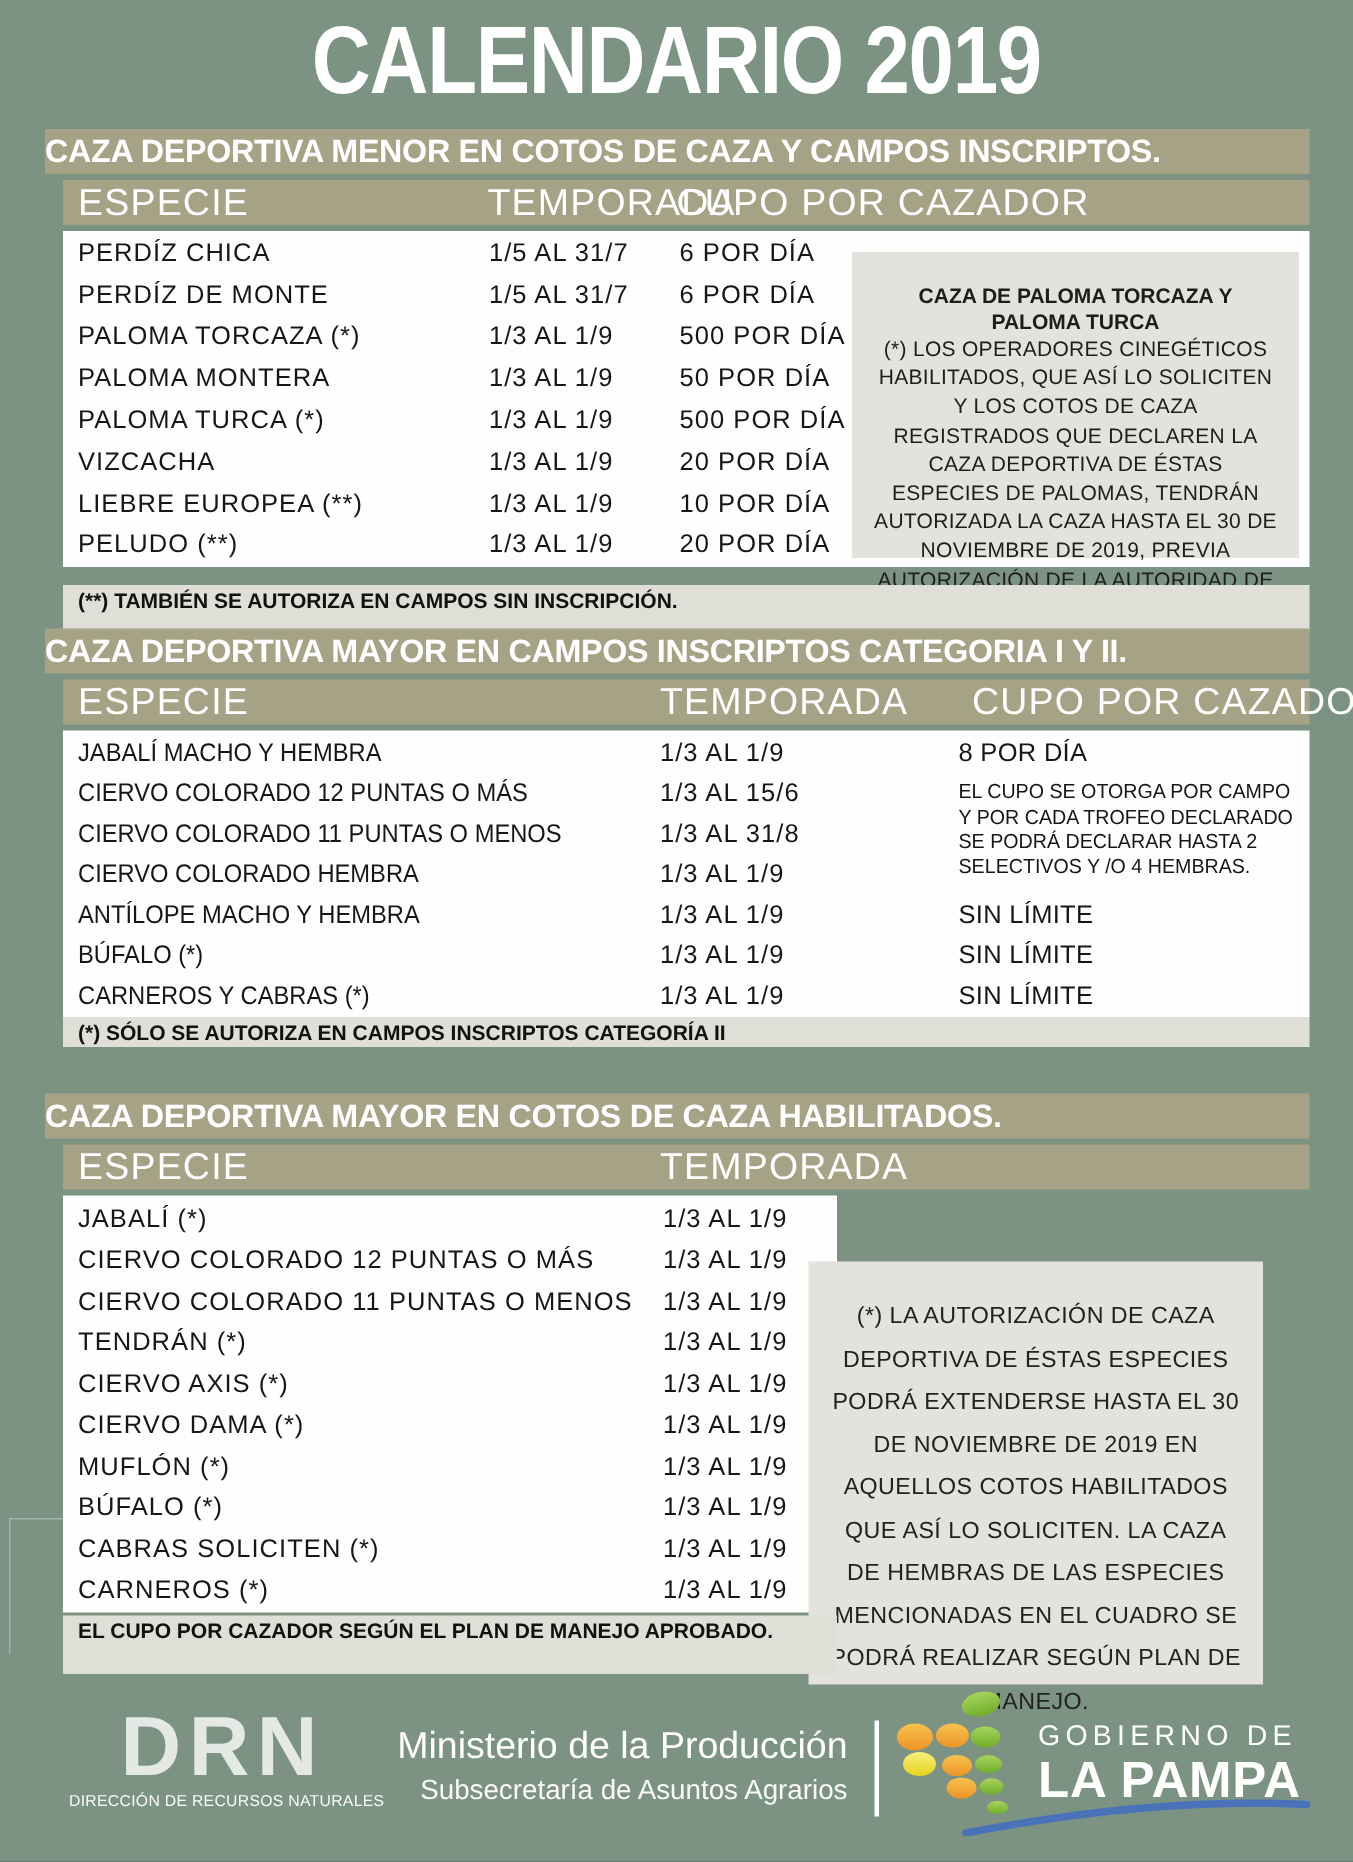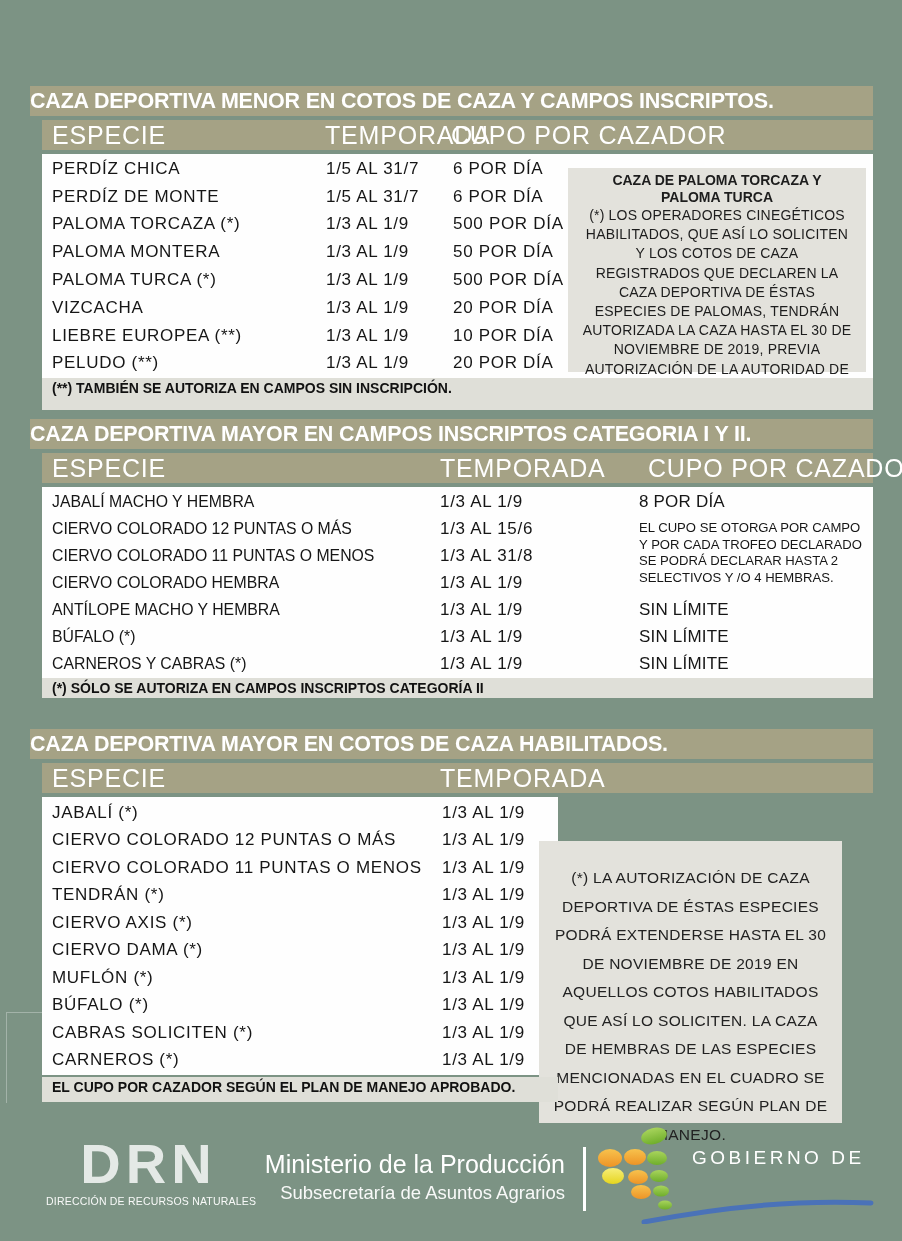--- a/index.html
+++ b/index.html
@@ -44,32 +44,32 @@
   .tbl-2 .cell-especie{letter-spacing:0;transform:translateY(-50%) scaleX(.93);transform-origin:0 50%;}
   .tbl-2 .cell-cupo{letter-spacing:.2px}
 
   
   .cupo-note{position:absolute;left:597px;top:33px;width:232px;color:#161616;
              font-size:13.5px;line-height:16.5px;letter-spacing:0;
              transform:scaleX(.97);transform-origin:0 0;}
 
   
   .note{background:#E3E2DC;text-align:center;color:#1d1d1d;box-sizing:border-box;}
-  .note-1{position:absolute;left:526px;top:14px;width:298px;height:204px;padding:2px 14px;}
+  .note-1{position:absolute;left:526px;top:14px;width:298px;height:204px;padding:19px 14px;}
   .note-title{font-weight:bold;font-size:14px;line-height:16.5px;max-width:215px;margin:2px auto 1px;}
   .note-body{font-size:14px;line-height:19.2px;letter-spacing:.2px;}
   .note-3{position:absolute;left:539px;top:793px;width:303px;height:282px;padding:23px 13px;
           font-size:15.5px;line-height:28.5px;letter-spacing:.3px;color:#222;margin-top:48px;}
 
   
   .fbar{position:absolute;left:42px;background:#DFDFD8;color:#111;font-weight:bold;
         font-size:14px;line-height:20px;padding-left:10px;box-sizing:border-box;white-space:nowrap;}
-  .fbar-1{top:378px;width:831px;height:32px}
+  .fbar-1{top:390px;width:831px;height:32px}
   .fbar-2{top:678px;width:831px;height:20px}
-  .fbar-3{top:1077px;width:516px;height:25px;line-height:21px}
+  .fbar-3{top:1077px;width:516px;height:39px;line-height:21px}
 
   
   .faint-box{position:absolute;left:6px;top:1012px;width:36px;height:90px;
              border-top:1px solid rgba(255,255,255,.30);border-left:1px solid rgba(255,255,255,.30);}
 
   
   .drn{position:absolute;left:46px;top:1136px;width:205px;text-align:center;color:#fff;}
   .drn-big{font-size:56px;font-weight:bold;letter-spacing:5px;line-height:56px;opacity:.8;}
   .drn-cap{font-size:10.5px;letter-spacing:.2px;margin-top:3px;opacity:.95;white-space:nowrap;}
   .ministry{position:absolute;right:337px;top:1150px;text-align:right;color:#fff;}
@@ -80,20 +80,23 @@
   .gov-1{font-size:19px;letter-spacing:3.5px;line-height:20px;}
   .gov-2{font-size:34px;font-weight:bold;letter-spacing:.5px;line-height:36px;margin-top:1px;}
   .dots-svg{position:absolute;left:595px;top:1125px;}
   .swoosh-svg{position:absolute;left:640px;top:1196px;}
 </style>
 </head>
 <body>
 
 <div class="page">
 
+  <div class="title">
+    <span class="t">CALENDARIO 2019</span>
+  </div>
 
   <div class="band band-1">CAZA DEPORTIVA MENOR EN COTOS DE CAZA Y CAMPOS INSCRIPTOS.</div>
   <div class="colbar cols-1">
     <span class="cc-esp">ESPECIE</span>
     <span class="cc-temp">TEMPORADA</span>
     <span class="cc-cupo">CUPO POR CAZADOR</span>
   </div>
   <div class="twhite tbl-1">
       <div class="trow">
         <span class="cell cell-especie">PERDÍZ CHICA</span>
@@ -271,19 +274,20 @@
     <ellipse cx="18" cy="51" rx="11" ry="8" fill="url(#gYe)"></ellipse>
     <ellipse cx="43" cy="52" rx="10" ry="7" fill="url(#gOr)"></ellipse>
     <ellipse cx="64" cy="51" rx="9" ry="6" fill="url(#gGr)"></ellipse>
     <ellipse cx="46" cy="67" rx="10" ry="7" fill="url(#gOr)"></ellipse>
     <ellipse cx="66" cy="66" rx="8" ry="5.5" fill="url(#gGr)"></ellipse>
     <ellipse cx="70" cy="80" rx="7" ry="4.5" fill="url(#gGr)"></ellipse>
   </svg>
 
   <div class="gov">
     <div class="gov-1">GOBIERNO DE</div>
+    <div class="gov-2">LA PAMPA</div>
   </div>
 
   <svg class="swoosh-svg" width="236" height="28" viewBox="0 0 236 28">
     <path d="M 4 26 Q 128 2 231 7" fill="none" stroke="#4A72B8" stroke-width="5" stroke-linecap="round"></path>
   </svg>
 
 </div>
 
 </body></html>

